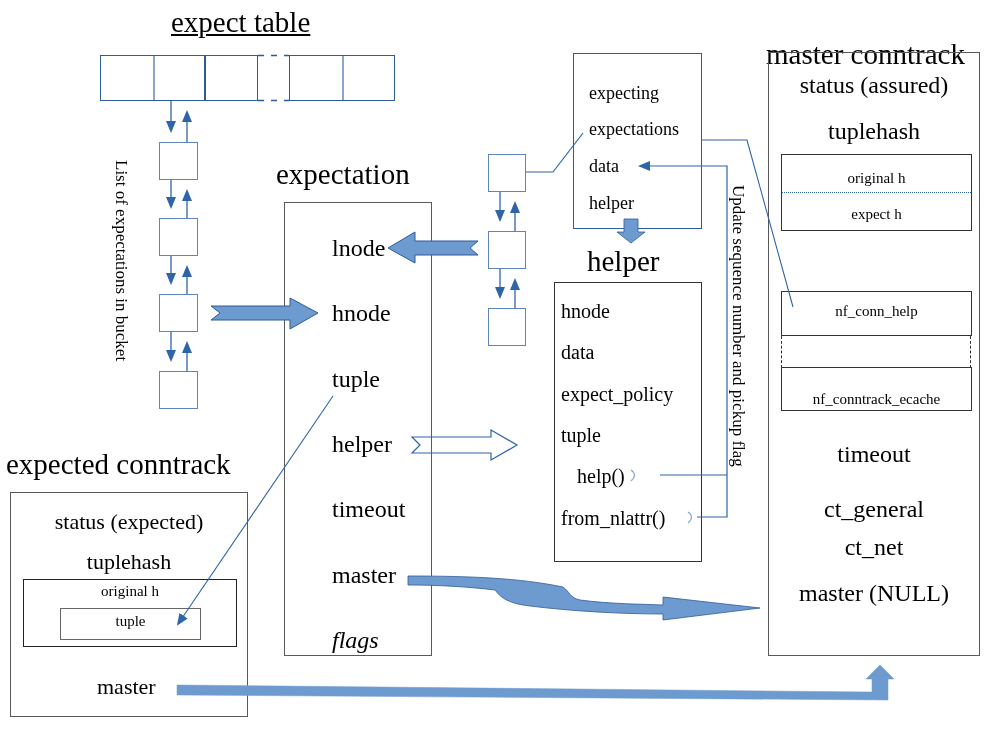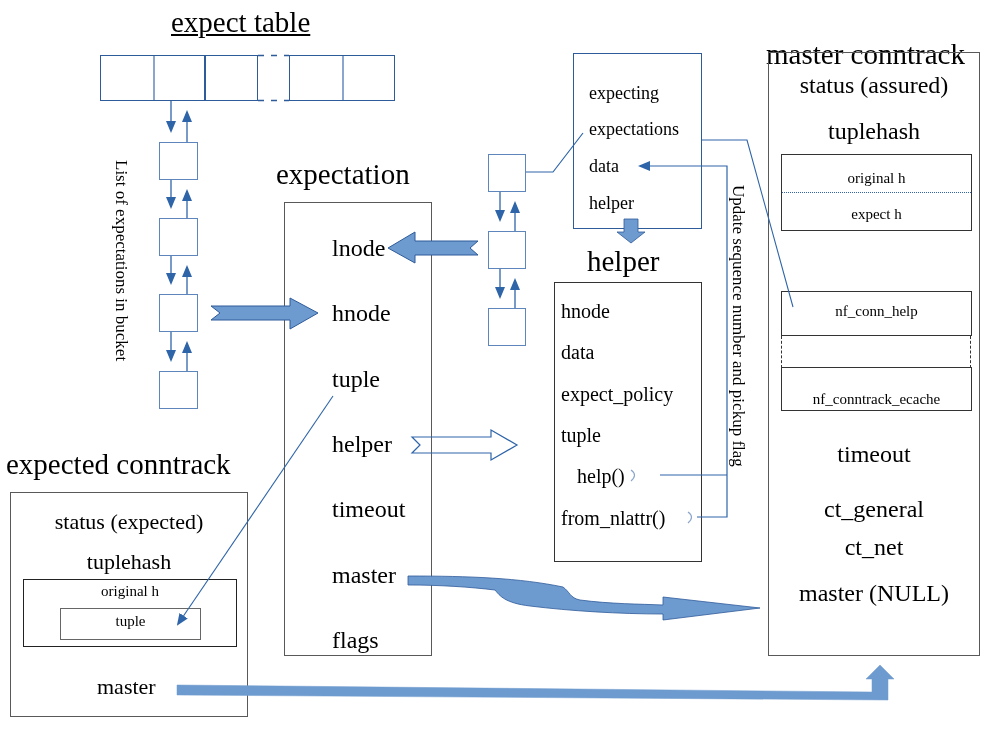--- a/index.html
+++ b/index.html
@@ -43,21 +43,21 @@
 
 <div class="abs vert" style="left:113px;top:160px;">List of expectations in bucket</div>
 
 <div class="box" style="left:284px;top:202px;width:148px;height:454px;">
   <div class="lbl f24" style="left:47px;top:33px;">lnode</div>
   <div class="lbl f24" style="left:47px;top:98px;">hnode</div>
   <div class="lbl f24" style="left:47px;top:164px;">tuple</div>
   <div class="lbl f24" style="left:47px;top:229px;">helper</div>
   <div class="lbl f24" style="left:47px;top:294px;">timeout</div>
   <div class="lbl f24" style="left:47px;top:360px;">master</div>
-  <div class="lbl f24" style="left:47px;top:425px;">flags</div>
+  <div class="lbl f24" style="left:47px;top:425px;font-style:italic;">flags</div>
 </div>
 
 <div class="bbox" style="left:488px;top:154px;width:38px;height:38px;border-color:#5f85bd;"></div>
 <div class="bbox" style="left:488px;top:231px;width:38px;height:38px;border-color:#5f85bd;"></div>
 <div class="bbox" style="left:488px;top:308px;width:38px;height:38px;border-color:#5f85bd;"></div>
 
 <div class="bbox" style="left:573px;top:53px;width:129px;height:176px;">
   <div class="lbl f18" style="left:15px;top:30px;">expecting</div>
   <div class="lbl f18" style="left:15px;top:66px;font-family:Liberation Serif, serif;">expectations</div>
   <div class="lbl f18" style="left:15px;top:103px;">data</div>

